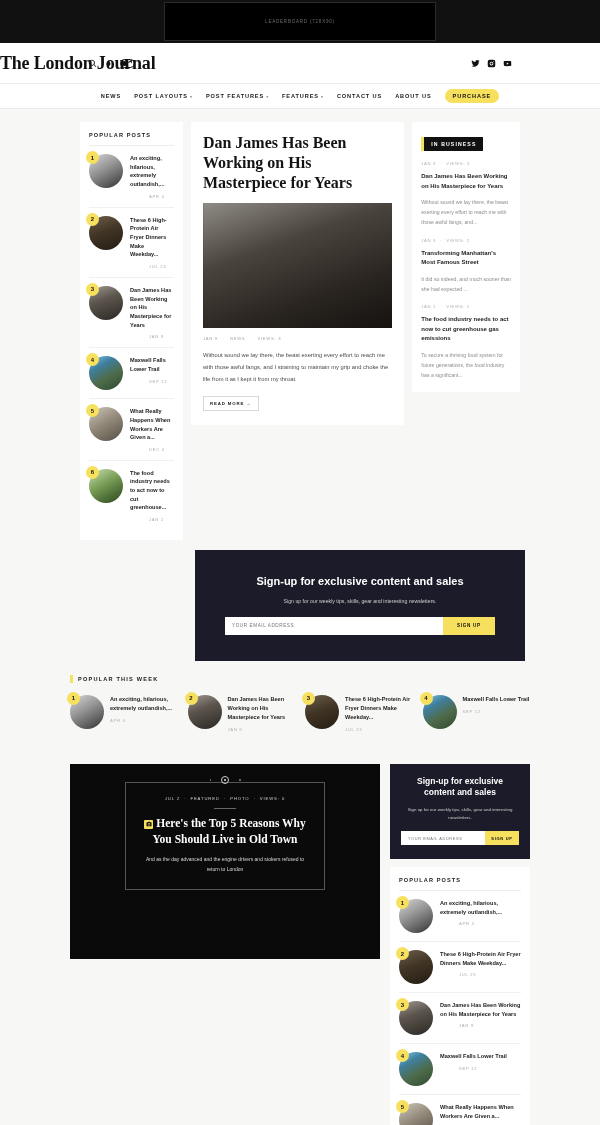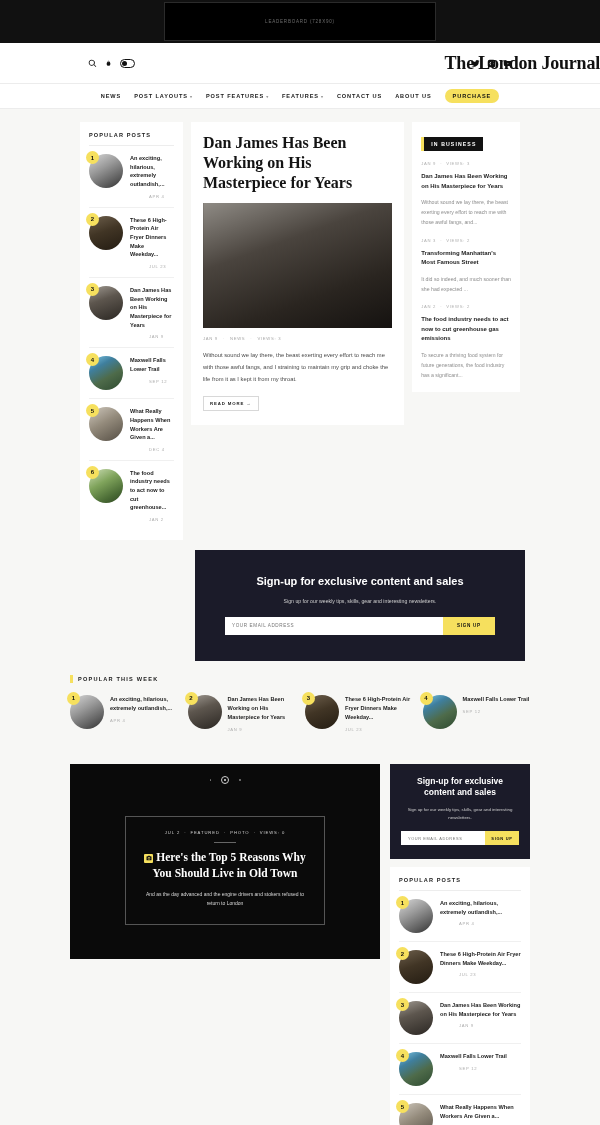--- a/index.html
+++ b/index.html
@@ -29,21 +29,21 @@
   
   .masthead {
     height: 40px; background: #fff;
     display: flex; align-items: center;
     padding: 0 88px; position: relative;
   }
   .mh-left { display: flex; align-items: center; gap: 7px; }
   .mh-right { display: flex; align-items: center; gap: 7px; margin-left: auto; }
   .icon-sm { width: 9px; height: 9px; display: block; fill: #111; }
   .site-title {
-    position: absolute; left: 0; right: 0; text-align: right;
+    position: absolute; left: 0; right: 0; text-align: left;
     font-family: "Liberation Serif", serif;
     font-size: 18px; font-weight: 700; letter-spacing: -.2px; color: #111;
     pointer-events: none;
   }
   .toggle-pill {
     width: 15px; height: 9px; border-radius: 5px;
     border: 1.2px solid #111; position: relative; background: #fff;
   }
   .toggle-pill::after {
     content:""; position:absolute; left:1px; top:1px;
@@ -185,21 +185,21 @@
   .ptw-row { display: flex; gap: 10px; margin-top: 12px; }
   .ptw-item { flex: 1; display: flex; gap: 6px; align-items: flex-start; }
   .ptw-head { font-size: 5.6px; line-height: 1.6; font-weight: 600; color:#1c1c1c; }
   .ptw-date { font-size: 4.2px; letter-spacing:.7px; color:#b0b0b0; text-transform:uppercase; margin-top:5px; }
 
   
   .sec3 { background: #f7f7f5; padding: 14px 0 16px; }
   .sec3-inner { width: 460px; margin: 0 auto; display: flex; gap: 10px; align-items: flex-start; }
   .hero {
     width: 310px; height: 195px; background: #0a0a0a;
-    position: relative; display: flex; align-items: center; justify-content: center;
+    position: relative; display: flex; align-items: flex-start; justify-content: center;
   }
   .hero-dots {
     position: absolute; top: 12px; left: 0; right: 0;
     display: flex; align-items: center; justify-content: center; gap: 10px;
   }
   .hero-dot { width: 1.5px; height: 1.5px; border-radius: 50%; background: #777; }
   .hero-dot-ring {
     width: 8px; height: 8px; border-radius: 50%; border: 1px solid #cfcfcf;
     display:flex; align-items:center; justify-content:center;
   }

